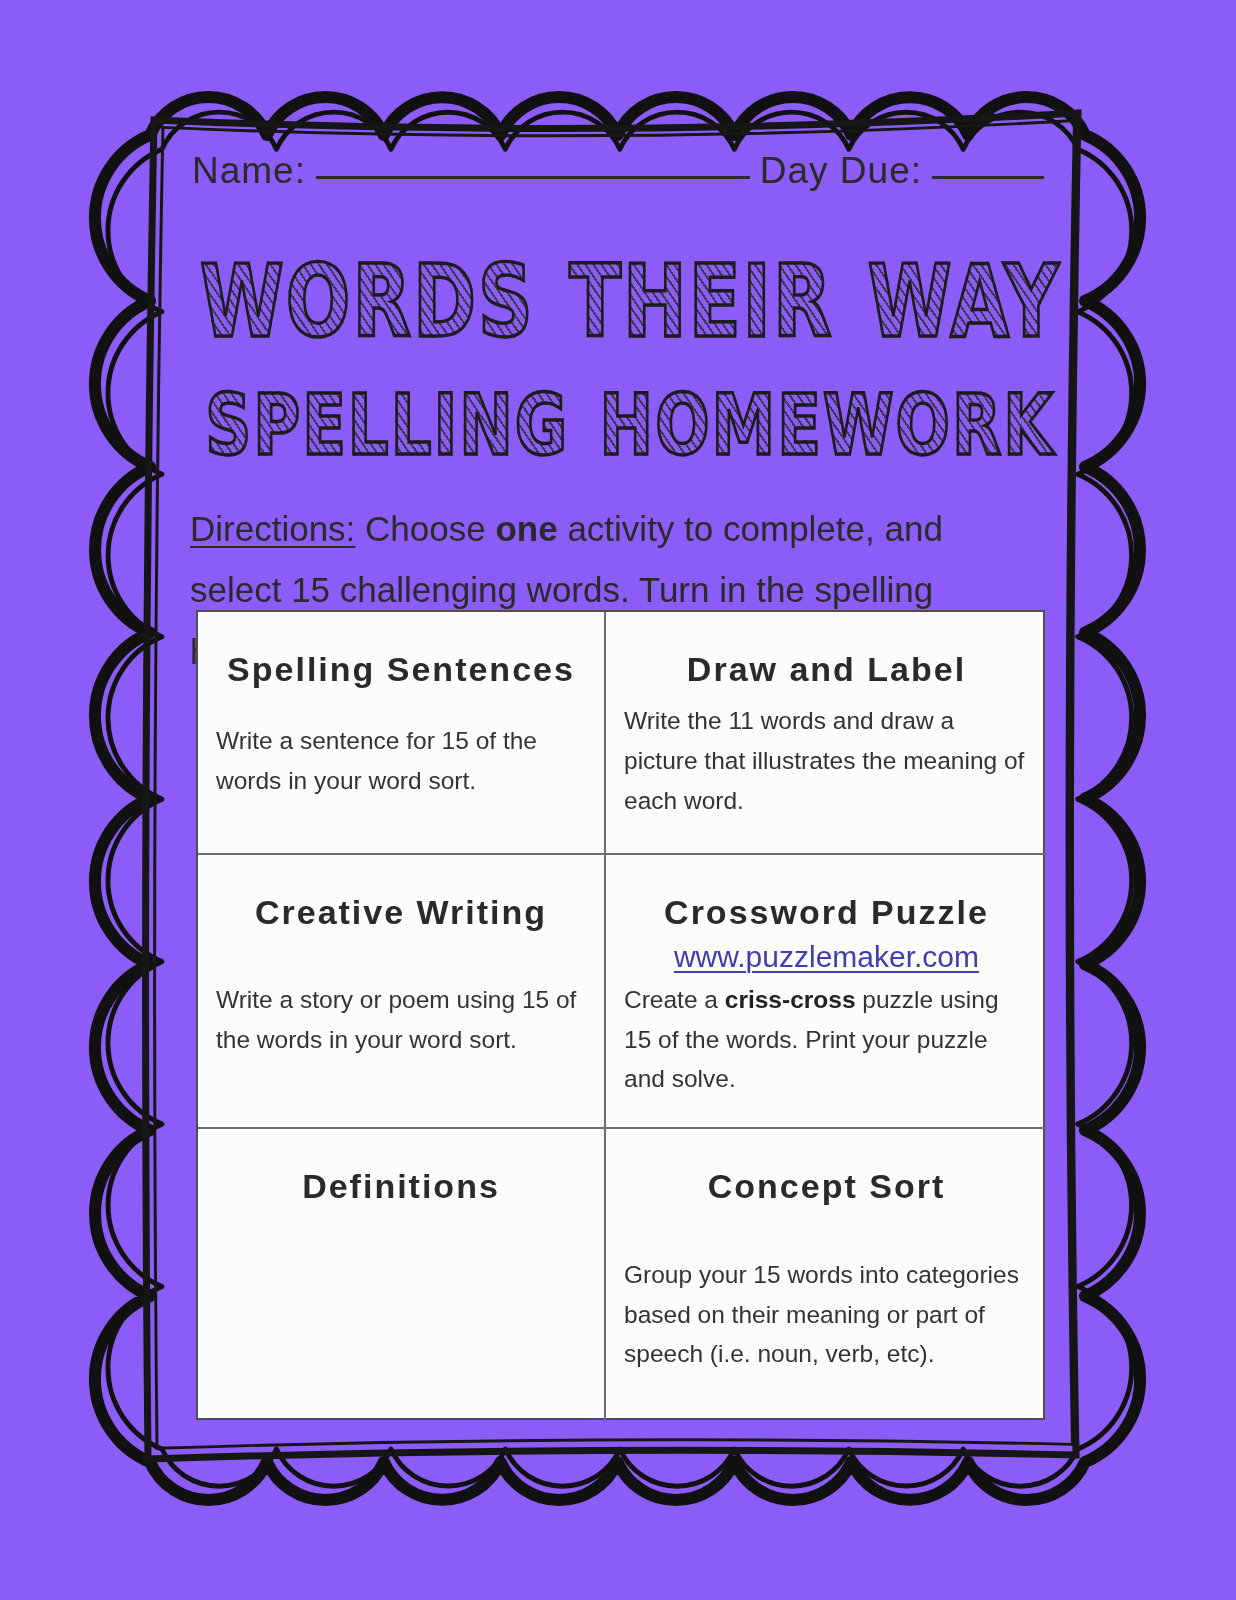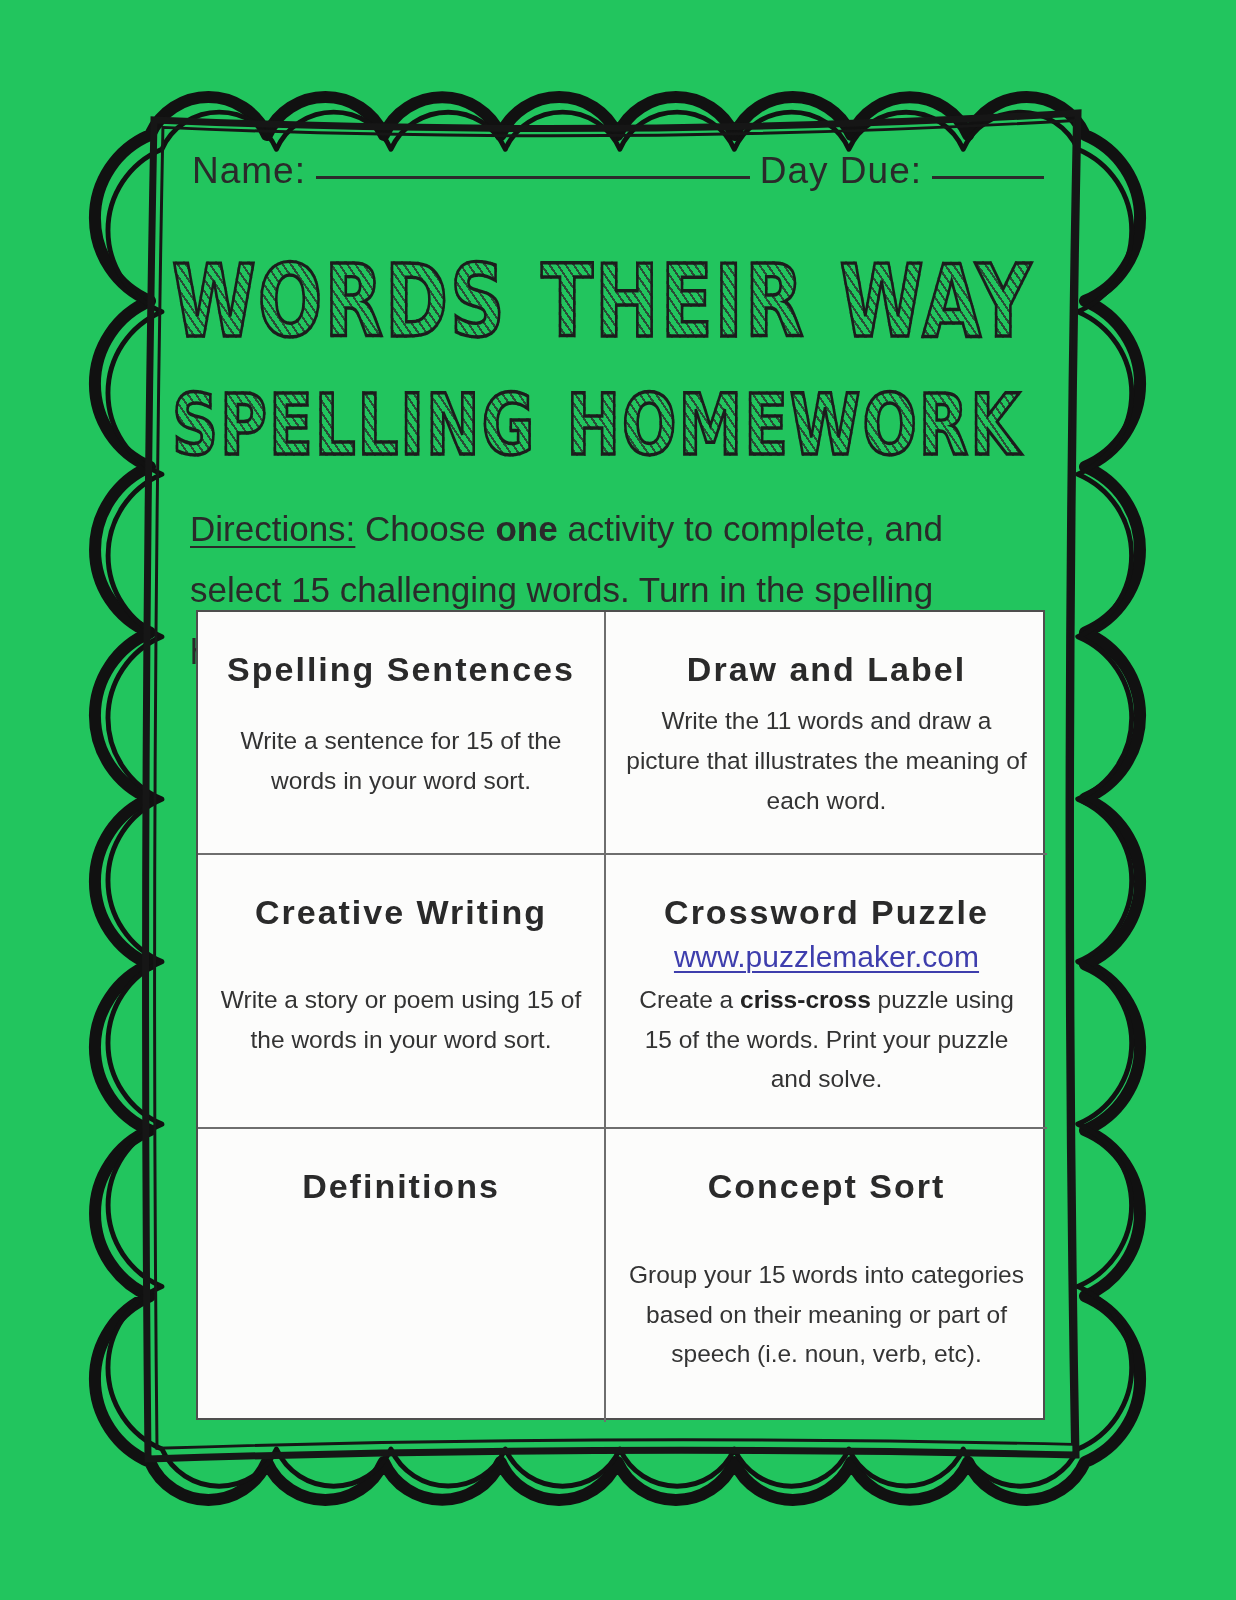--- a/index.html
+++ b/index.html
@@ -1,38 +1,38 @@
 <!DOCTYPE html>
 <html><head>
 <meta charset="utf-8">
 <style>
   html,body{margin:0;padding:0;background:#ffffff;}
   .page{
     position:relative;
     width:1236px;height:1600px;
-    background:#22c55e;
+    background:#8b5cf6;
     font-family:"Liberation Sans", sans-serif;
     color:#2a2a2a;
     overflow:hidden;
   }
   .border-svg{position:absolute;inset:0;width:1236px;height:1600px;}
 
   
   .name-row{
     position:absolute;left:192px;top:150px;width:852px;
     display:flex;align-items:baseline;gap:10px;
     font-size:37px;letter-spacing:1px;
   }
   .blank{display:inline-block;border-bottom:3px solid #2b2b2b;transform:translateY(-4px);}
   .blank.name-line{flex:1;}
   .blank.due-line{width:112px;}
   .blank.dir-line{width:92px;transform:translateY(-2px);}
 
   
-  .title-block{position:absolute;left:172px;top:252px;width:860px;text-align:left;}
+  .title-block{position:absolute;left:200px;top:252px;width:860px;text-align:center;}
   .title-line{
     display:block;
     font-family:"DejaVu Sans", sans-serif;
     font-weight:800;
     letter-spacing:2px;
     word-spacing:6px;
     line-height:1;
     transform:scaleY(1.32);
     transform-origin:50% 0;
     color:#4a4a4a;
@@ -68,21 +68,20 @@
     border:2px solid #4e4e4e;
     box-sizing:border-box;
     background:#fcfcfb;
   }
   .cell{
     box-sizing:border-box;
     display:flex;flex-direction:column;align-items:center;
     padding:26px 18px 20px 18px;
     border-right:2px solid #6e6e6e;
     border-bottom:2px solid #6e6e6e;
-    text-align:center;
   }
   .cell.last-col{border-right:none;}
   .cell.last-row{border-bottom:none;gap:21px;}
   .cell-title{
     font-size:34px;letter-spacing:2px;font-weight:600;
     margin-top:12px;
   }
   .cell-body{margin:auto 0;display:flex;flex-direction:column;align-items:center;gap:6px;}
   .cell-desc{font-size:24.5px;line-height:1.62;color:#333;}
   .link{

